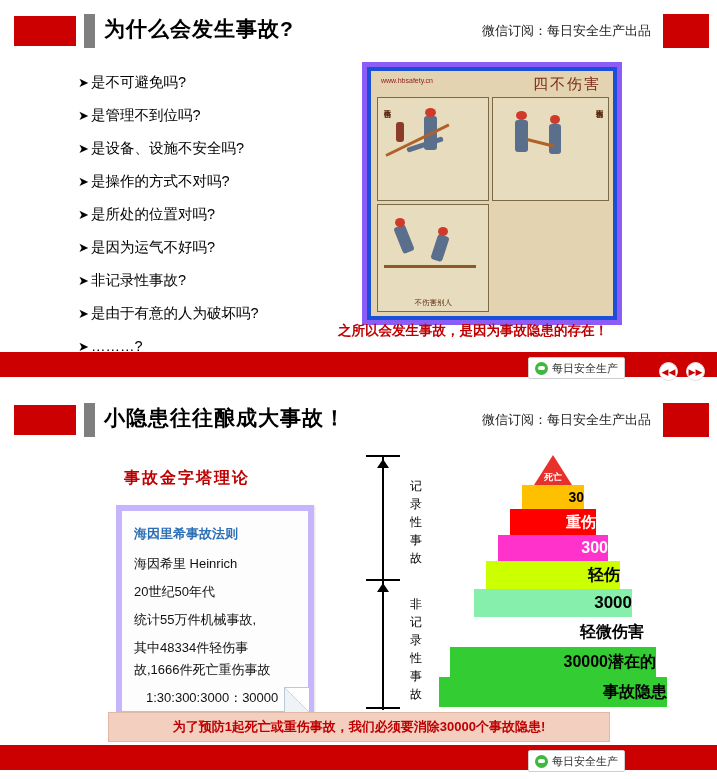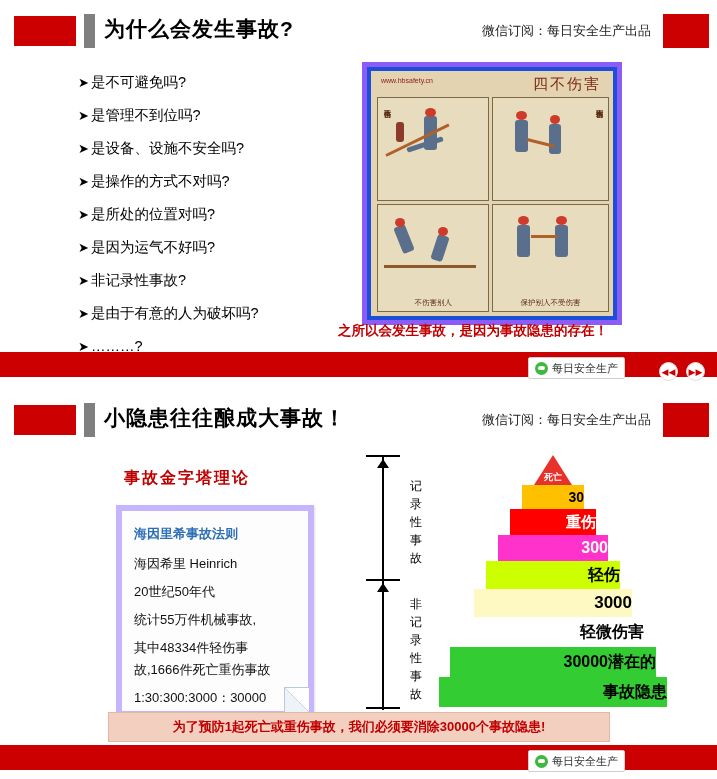--- a/index.html
+++ b/index.html
@@ -393,28 +393,20 @@
 
         <div class="pic-cell c3">
           <div class="cell-cap">不伤害别人</div>
           <div class="fig" style="left:20px; top:20px; width:12px; height:28px; transform:rotate(-22deg);"></div>
           <div class="fig-h" style="left:17px; top:13px; width:10px; height:9px;"></div>
           <div class="fig" style="left:56px; top:30px; width:12px; height:26px; transform:rotate(18deg);"></div>
           <div class="fig-h" style="left:60px; top:22px; width:10px; height:9px;"></div>
           <div class="slash" style="left:6px; top:60px; width:92px; height:3px; background:#8c5a2a;"></div>
         </div>
 
-        <div class="pic-cell c4">
-          <div class="cell-cap">保护别人不受伤害</div>
-          <div class="fig" style="left:24px; top:20px; width:13px; height:32px;"></div>
-          <div class="fig-h" style="left:25px; top:11px; width:11px; height:9px;"></div>
-          <div class="fig" style="left:62px; top:20px; width:13px; height:32px;"></div>
-          <div class="fig-h" style="left:63px; top:11px; width:11px; height:9px;"></div>
-          <div class="slash" style="left:38px; top:30px; width:26px; height:3px;"></div>
-        </div>
 
       </div>
     </div>
   </div>
 
   <div class="caption-red">之所以会发生事故，是因为事故隐患的存在！</div>
 
   <div class="footer-band s1-band"></div>
 
   <div class="wechat-box s1-wechat">
@@ -441,21 +433,21 @@
 
 <div class="pyramid-theory-title">事故金字塔理论</div>
 
 <div class="note-card">
   <div class="note-line blue" style="top:14px;">海因里希事故法则</div>
   <div class="note-line" style="top:44px;">海因希里 Heinrich</div>
   <div class="note-line" style="top:72px;">20世纪50年代</div>
   <div class="note-line" style="top:100px;">统计55万件机械事故,</div>
   <div class="note-line" style="top:128px;">其中48334件轻伤事</div>
   <div class="note-line" style="top:150px;">故,1666件死亡重伤事故</div>
-  <div class="note-line" style="top:178px;">1:30:300:3000：30000</div>
+  <div class="note-line" style="top:178px;margin-left:12px;">1:30:300:3000：30000</div>
 </div>
 
 <div class="axis-wrap">
   <div class="axis-vline"></div>
   <div class="axis-cap" style="top:0;"></div>
   <div class="axis-cap" style="top:124px;"></div>
   <div class="axis-cap" style="top:252px;"></div>
   <div class="axis-arrow" style="top:4px; border-bottom:9px solid #000;"></div>
   <div class="axis-arrow" style="top:128px; border-bottom:9px solid #000;"></div>
   <div class="axis-label" style="left:50px; top:22px;">记录性事故</div>
@@ -471,21 +463,21 @@
   </div>
   <div class="prow" style="top:54px; width:86px; height:26px; background:#ff0000; color:#fff; font-size:15px;">
     <span>重伤</span>
   </div>
   <div class="prow" style="top:80px; width:110px; height:26px; background:#ff33cc; color:#fff; font-size:16px;">
     <span>300</span>
   </div>
   <div class="prow" style="top:106px; width:134px; height:28px; background:#ccff00; font-size:16px;">
     <span>轻伤</span>
   </div>
-  <div class="prow" style="top:134px; width:158px; height:28px; background:#fef9c3; font-size:17px;">
+  <div class="prow" style="top:134px; width:158px; height:28px; background:#86efac; font-size:17px;">
     <span>3000</span>
   </div>
   <div class="prow" style="top:162px; width:182px; height:30px; background:#ffffff; font-size:16px;">
     <span>轻微伤害</span>
   </div>
   <div class="prow" style="top:192px; width:206px; height:30px; background:#33cc33; font-size:16px;">
     <span>30000潜在的</span>
   </div>
   <div class="prow" style="top:222px; width:228px; height:30px; background:#33cc33; font-size:16px;">
     <span>事故隐患</span>

